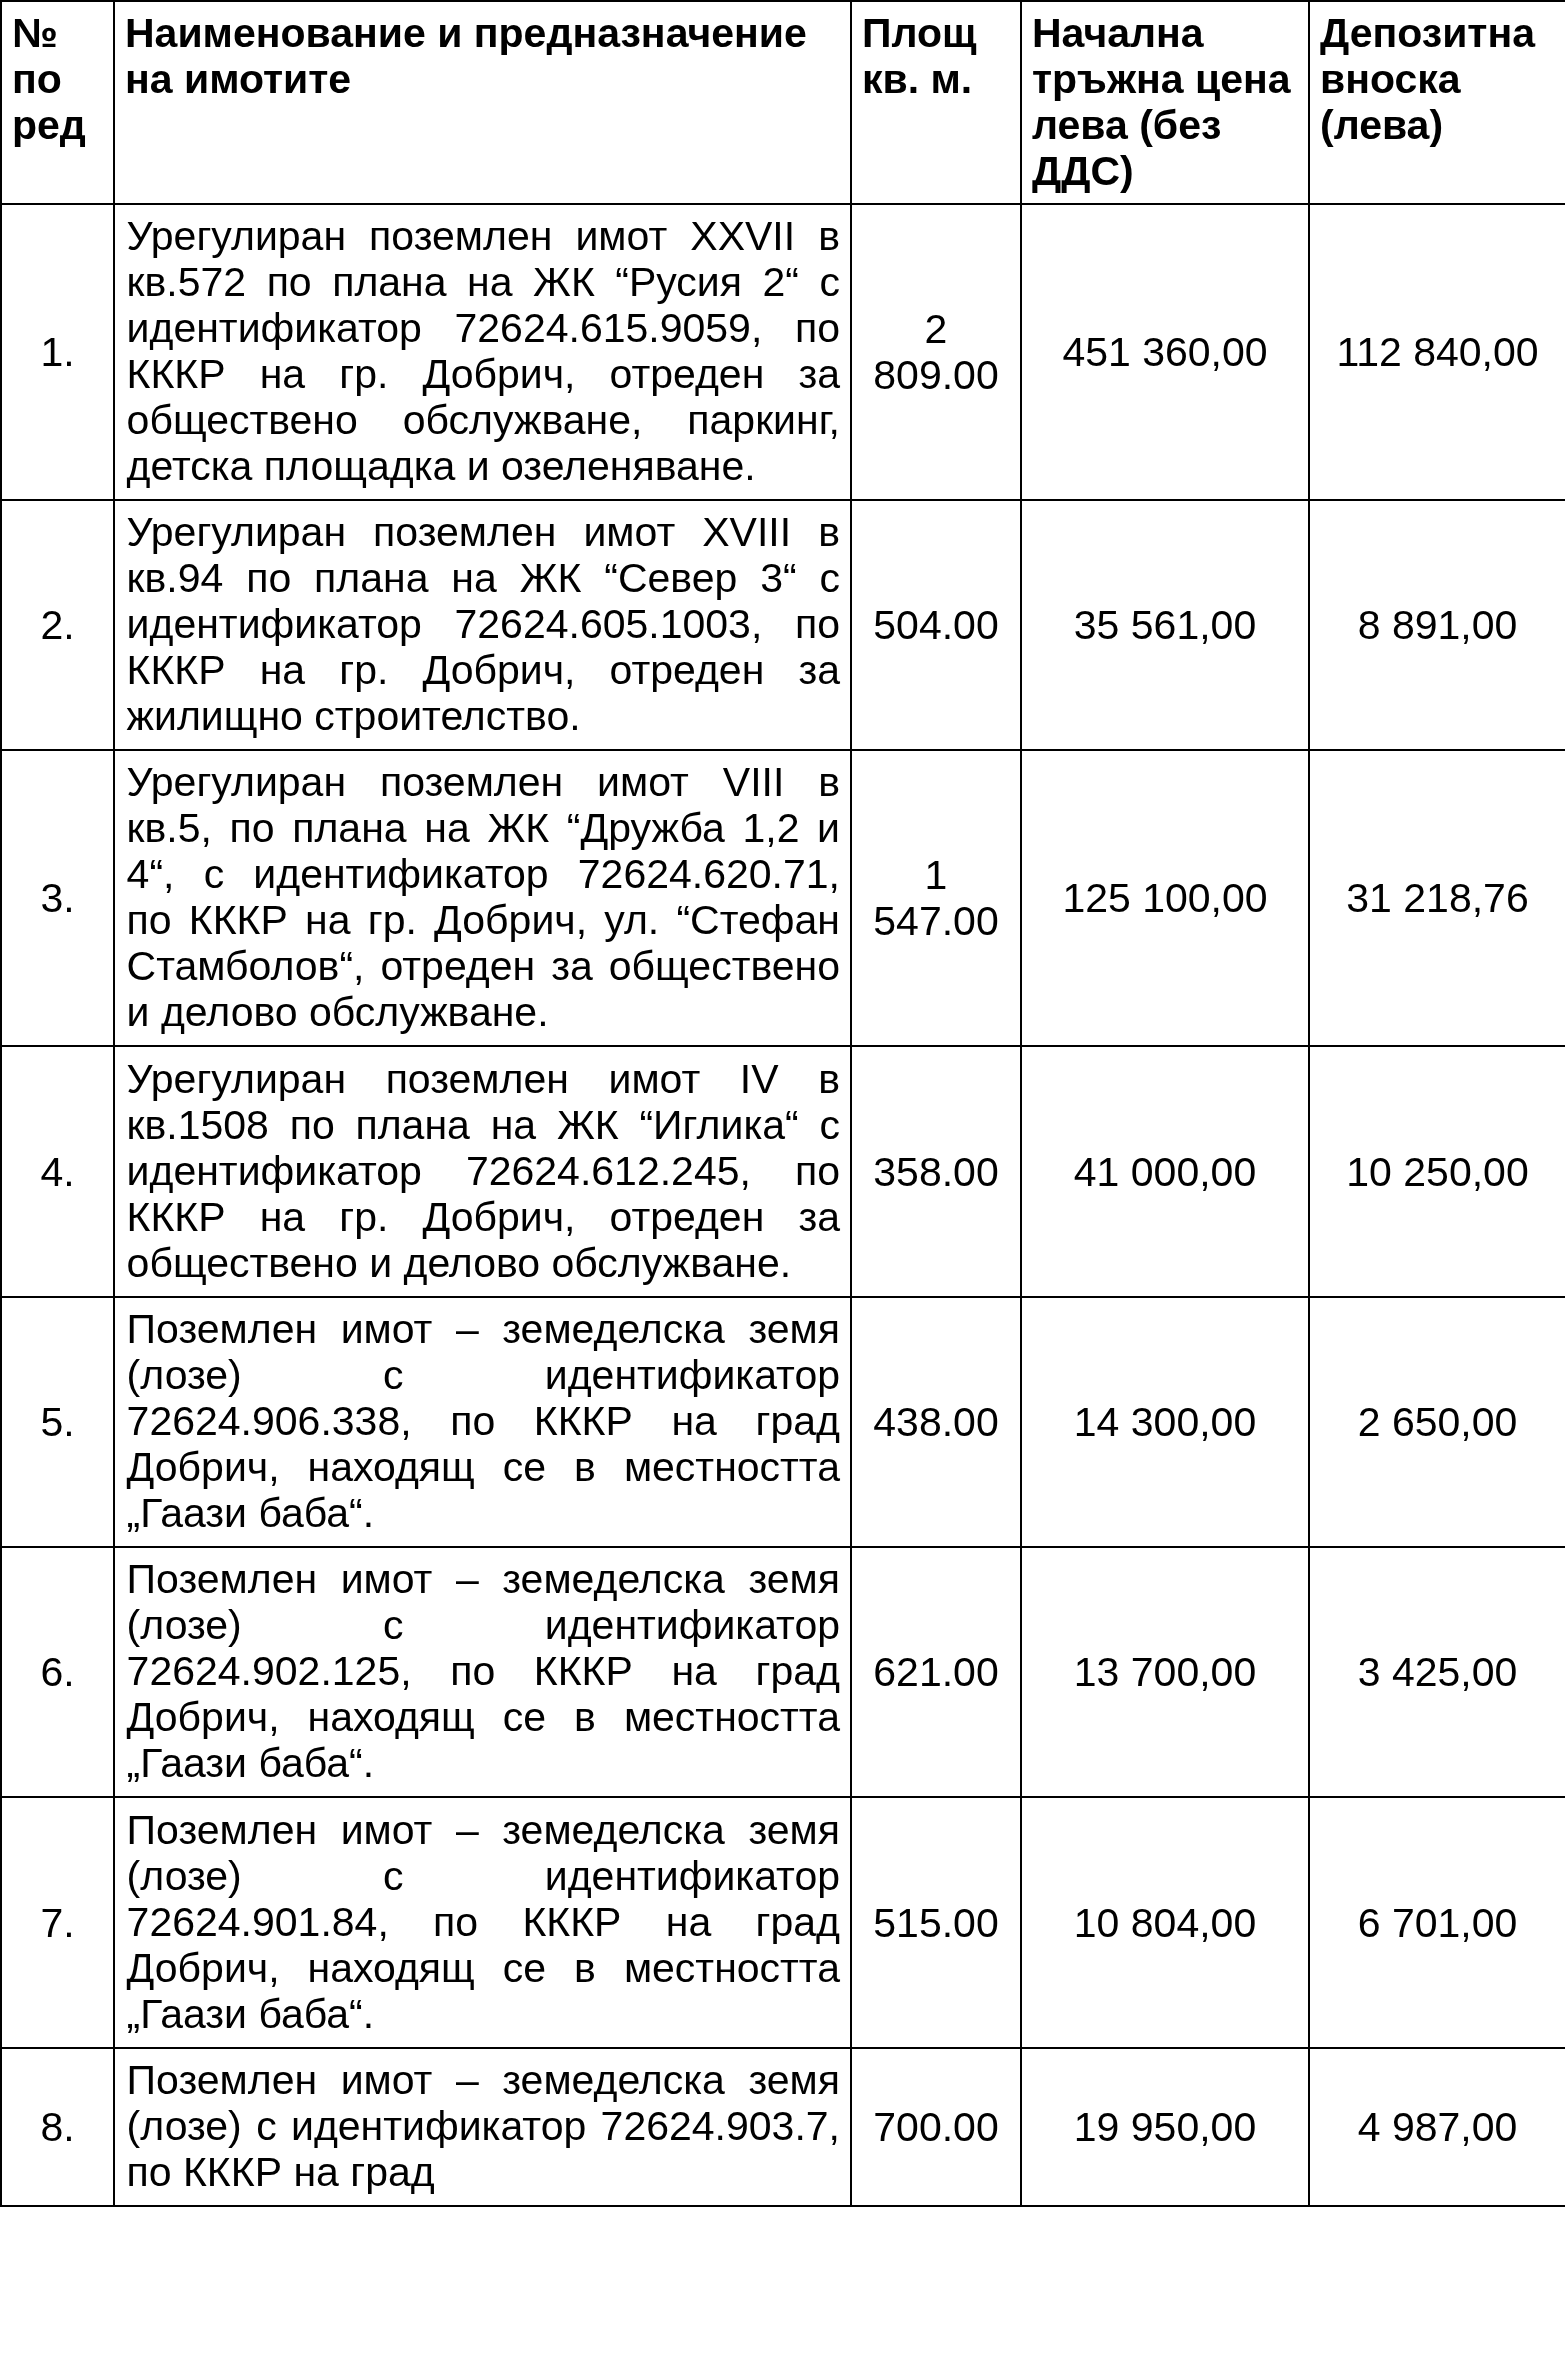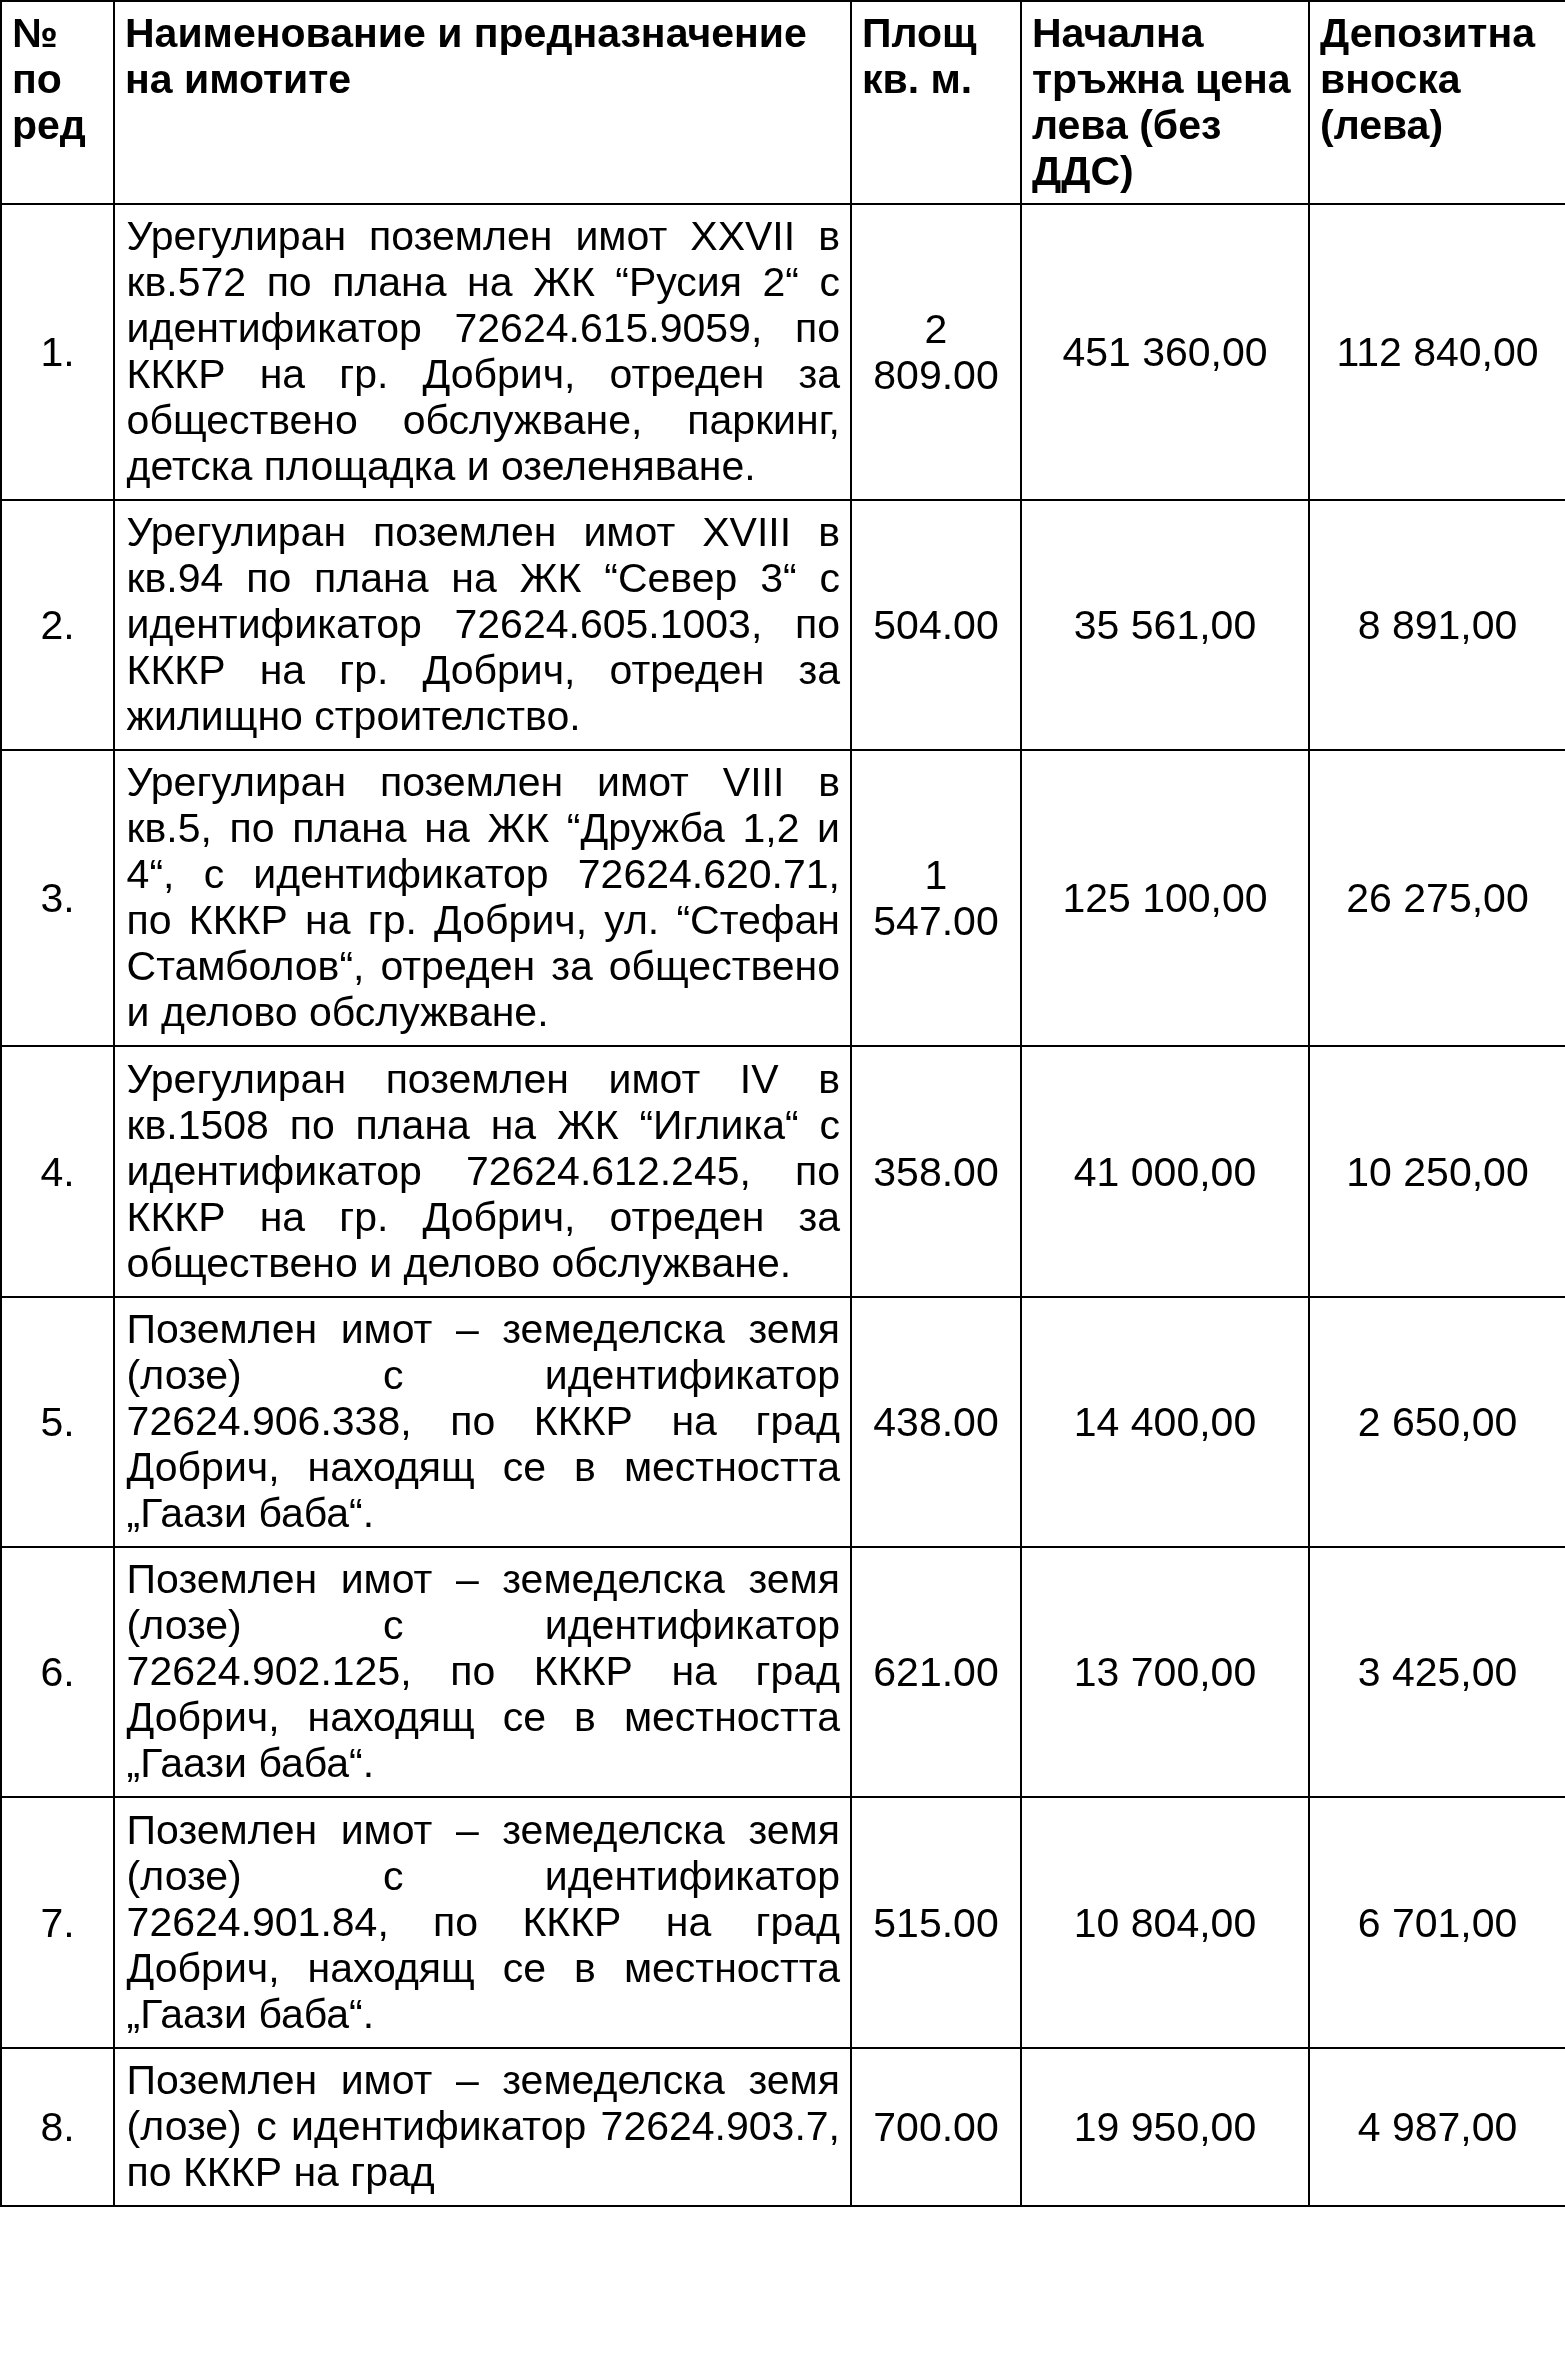--- a/index.html
+++ b/index.html
@@ -100,34 +100,34 @@
       <td class="cell-desc">Урегулиран поземлен имот XVIII в кв.94 по плана на ЖК “Север 3“ с идентификатор 72624.605.1003, по КККР на гр. Добрич, отреден за жилищно строителство.</td>
       <td class="cell-area">504.00</td>
       <td class="cell-price">35 561,00</td>
       <td class="cell-deposit">8 891,00</td>
     </tr>
     <tr>
       <td class="cell-num">3.</td>
       <td class="cell-desc">Урегулиран поземлен имот VIII в кв.5, по плана на ЖК “Дружба 1,2 и 4“, с идентификатор 72624.620.71, по КККР на гр. Добрич, ул. “Стефан Стамболов“, отреден за обществено и делово обслужване.</td>
       <td class="cell-area">1 547.00</td>
       <td class="cell-price">125 100,00</td>
-      <td class="cell-deposit">26 275,00</td>
+      <td class="cell-deposit">31 218,76</td>
     </tr>
     <tr>
       <td class="cell-num">4.</td>
       <td class="cell-desc">Урегулиран поземлен имот IV в кв.1508 по плана на ЖК “Иглика“ с идентификатор 72624.612.245, по КККР на гр. Добрич, отреден за обществено и делово обслужване.</td>
       <td class="cell-area">358.00</td>
       <td class="cell-price">41 000,00</td>
       <td class="cell-deposit">10 250,00</td>
     </tr>
     <tr>
       <td class="cell-num">5.</td>
       <td class="cell-desc">Поземлен имот – земеделска земя (лозе) с идентификатор 72624.906.338, по КККР на град Добрич, находящ се в местността „Гаази баба“.</td>
       <td class="cell-area">438.00</td>
-      <td class="cell-price">14 400,00</td>
+      <td class="cell-price">14 300,00</td>
       <td class="cell-deposit">2 650,00</td>
     </tr>
     <tr>
       <td class="cell-num">6.</td>
       <td class="cell-desc">Поземлен имот – земеделска земя (лозе) с идентификатор 72624.902.125, по КККР на град Добрич, находящ се в местността „Гаази баба“.</td>
       <td class="cell-area">621.00</td>
       <td class="cell-price">13 700,00</td>
       <td class="cell-deposit">3 425,00</td>
     </tr>
     <tr>

